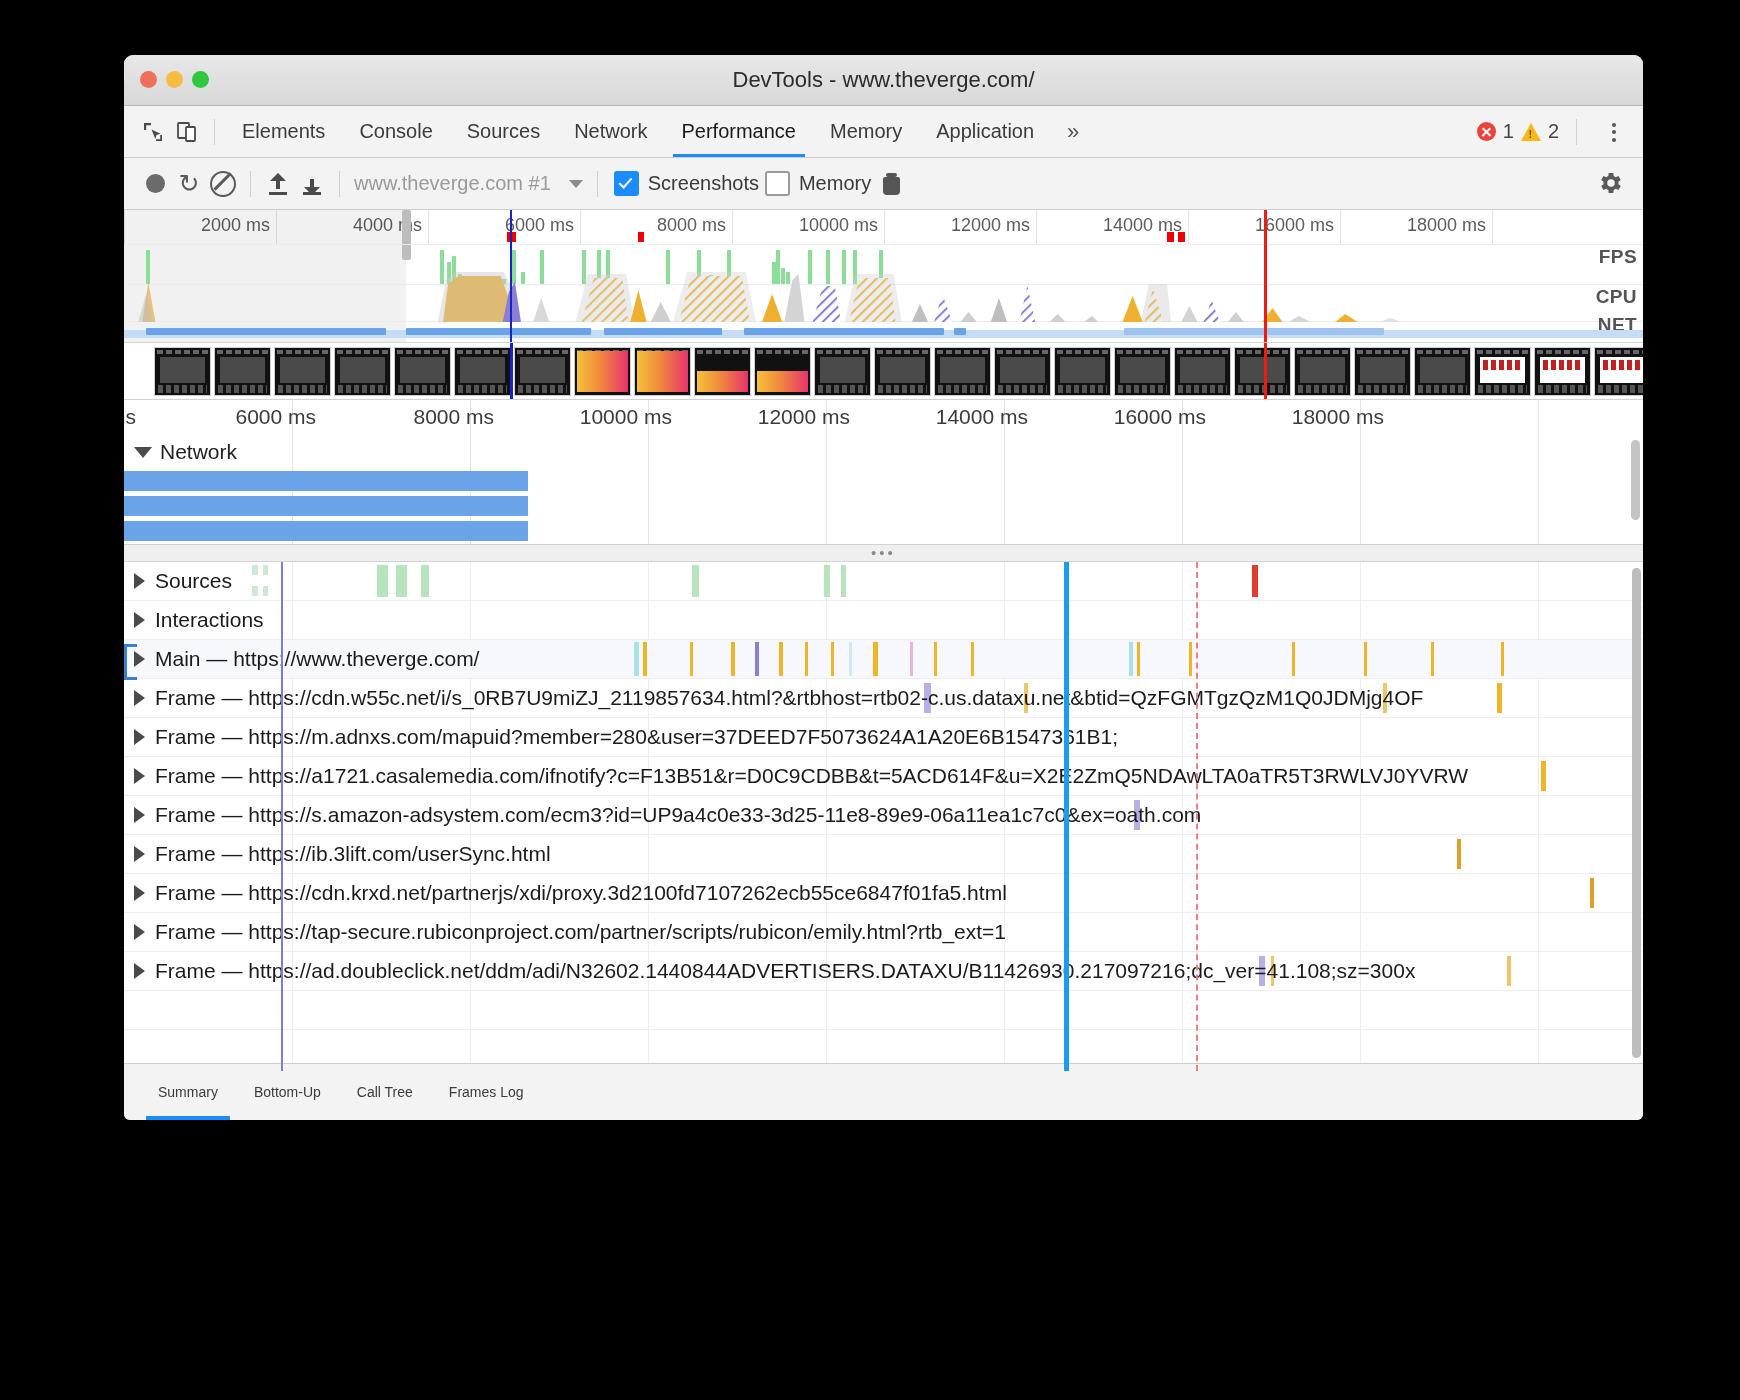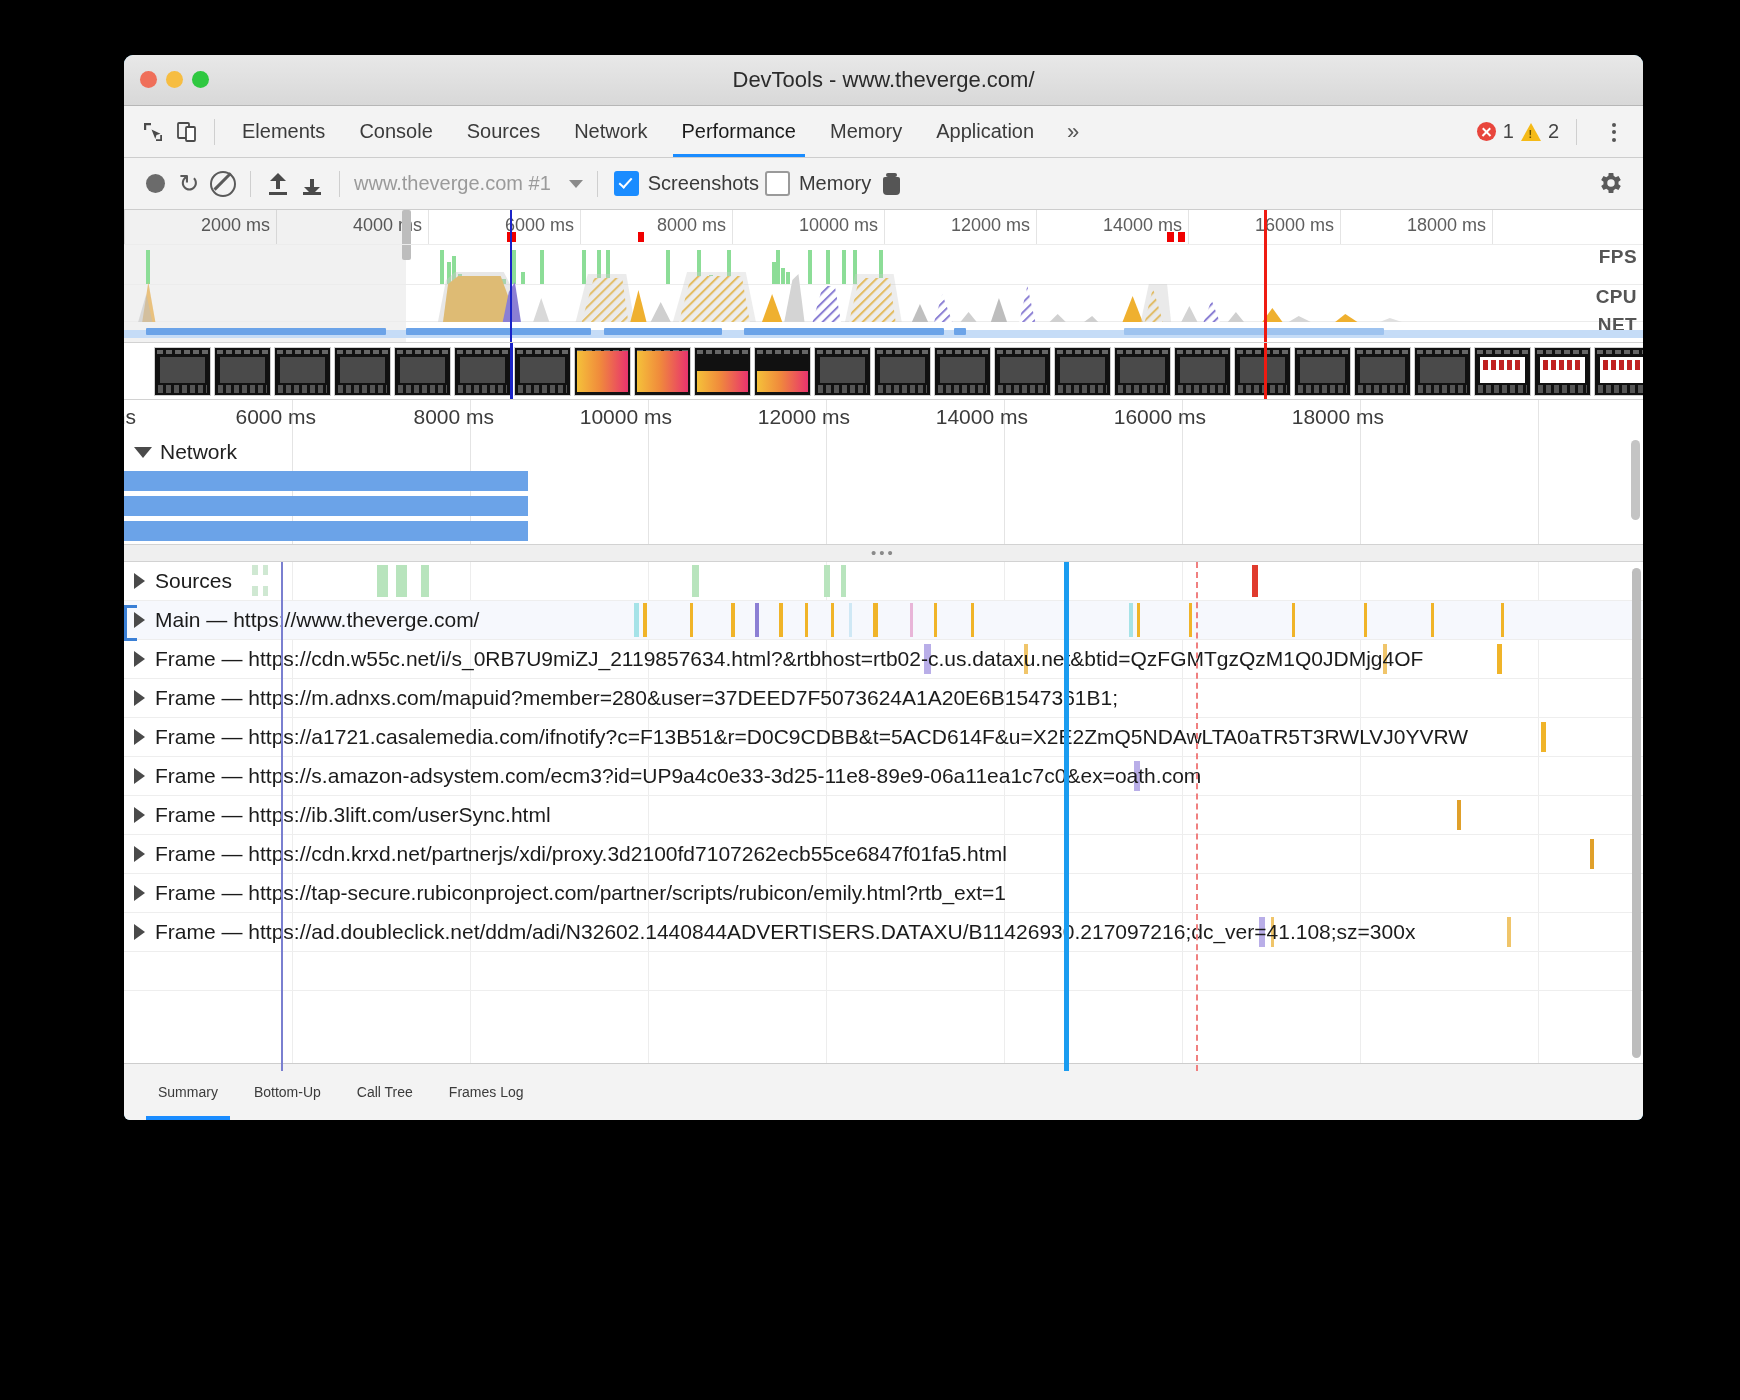--- a/index.html
+++ b/index.html
@@ -551,20 +551,26 @@
       <div class="ev" style="left:568px;top:3px;width:7px;height:32px;background:#b8e4bd"></div>
       <div class="ev" style="left:700px;top:3px;width:6px;height:32px;background:#b8e4bd"></div>
       <div class="ev" style="left:717px;top:3px;width:5px;height:32px;background:#b8e4bd"></div>
       <div class="ev" style="left:1128px;top:3px;width:6px;height:32px;background:#e03b2e"></div>
       <div class="lbl">
         <span class="tri right"></span>
         <span>Sources</span>
       </div>
     </div>
 
+    <div class="frow">
+      <div class="lbl">
+        <span class="tri right"></span>
+        <span>Interactions</span>
+      </div>
+    </div>
 
 
     <div class="frow main">
       <div class="mainmark"></div>
       <div class="ev" style="left:510px;top:2px;width:5px;height:34px;background:#a6e3e8"></div>
       <div class="ev" style="left:519px;top:2px;width:4px;height:34px;background:#f0b429"></div>
       <div class="ev" style="left:566px;top:2px;width:3px;height:34px;background:#f0b429"></div>
       <div class="ev" style="left:607px;top:2px;width:4px;height:34px;background:#f0b429"></div>
       <div class="ev" style="left:631px;top:2px;width:4px;height:34px;background:#8b7fd4"></div>
       <div class="ev" style="left:655px;top:2px;width:4px;height:34px;background:#f0b429"></div>

